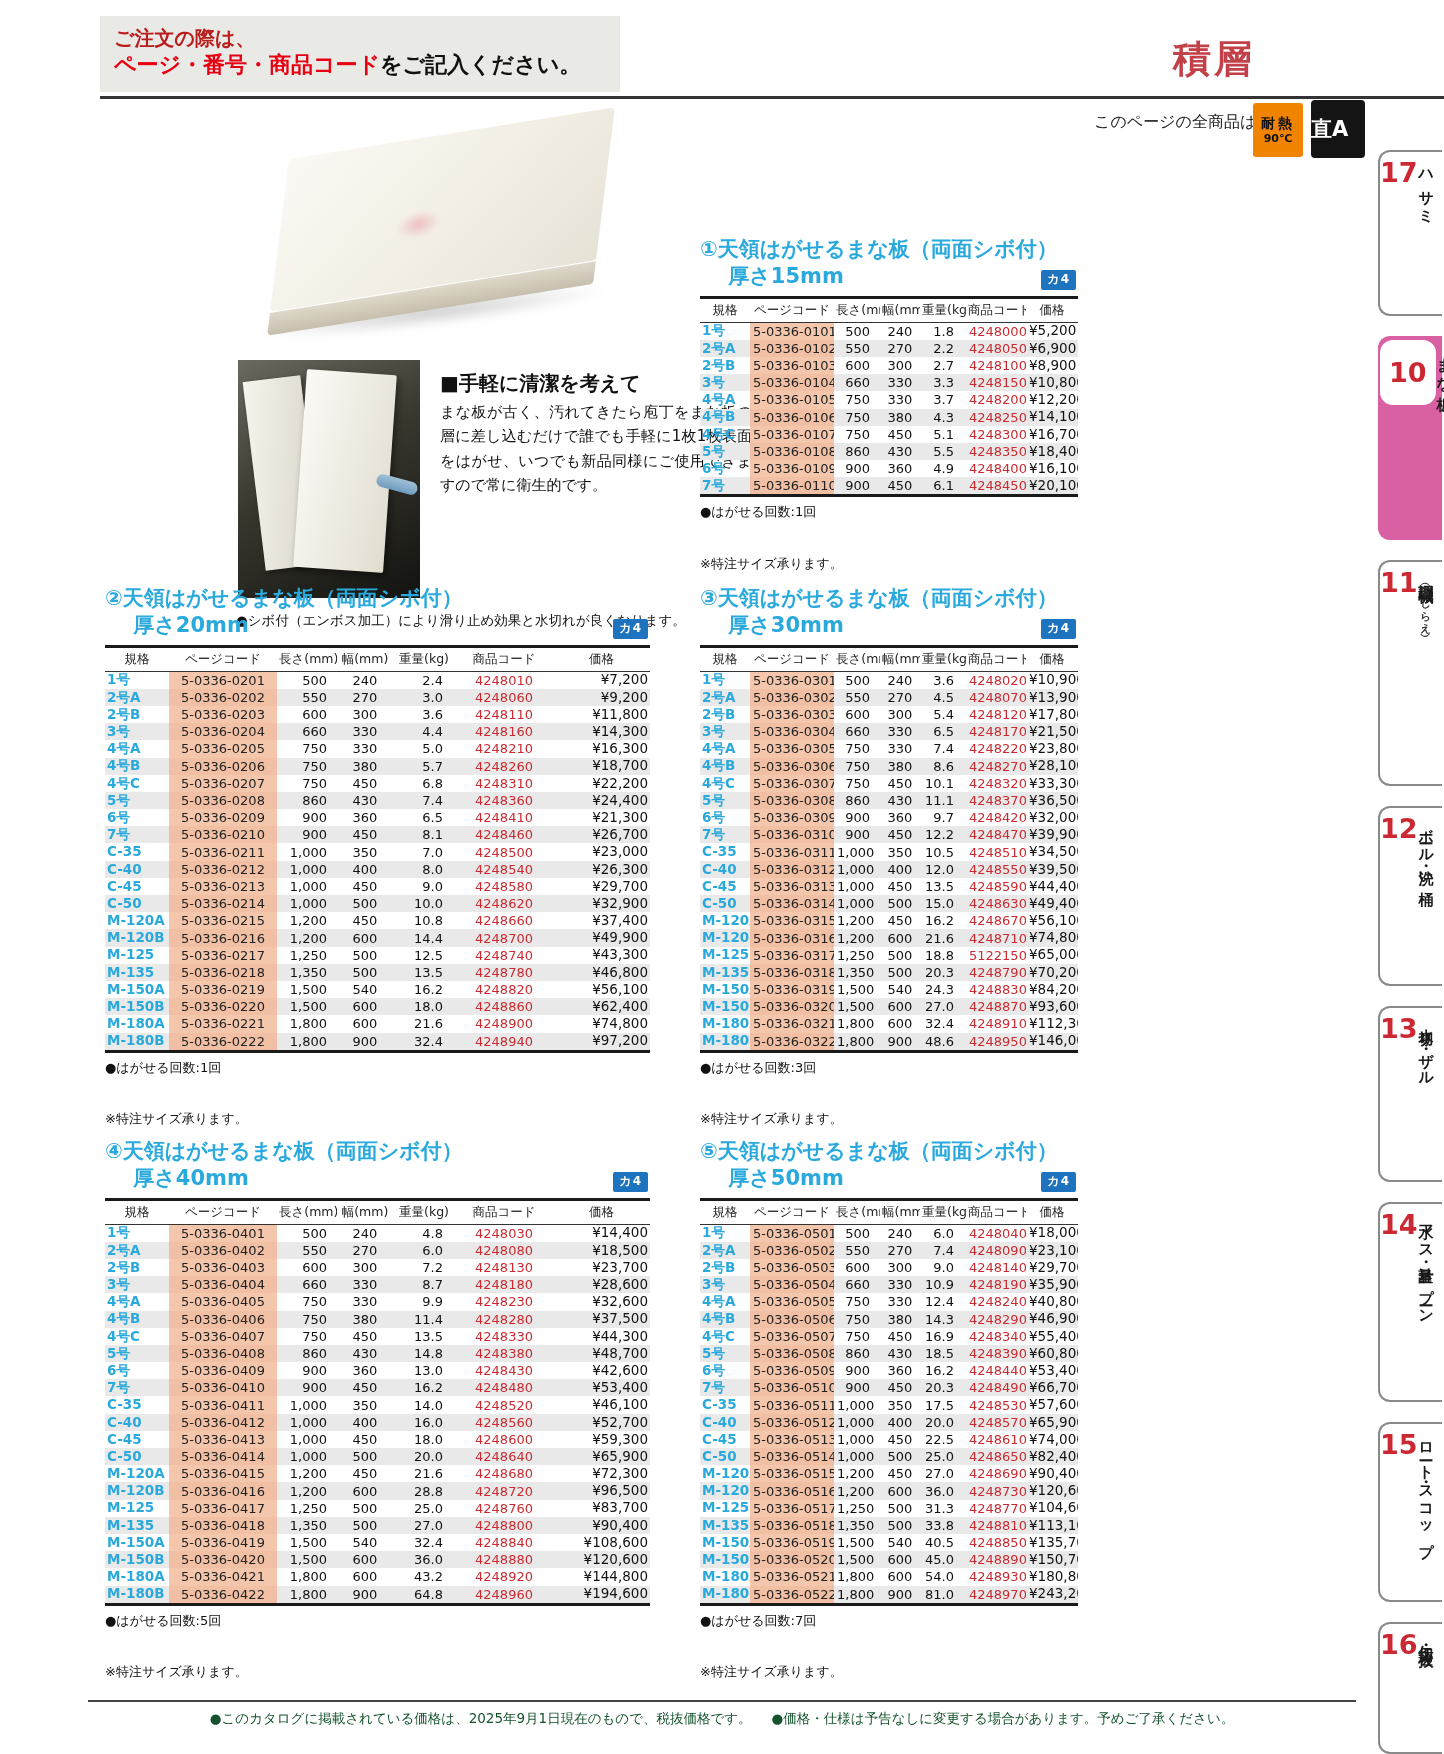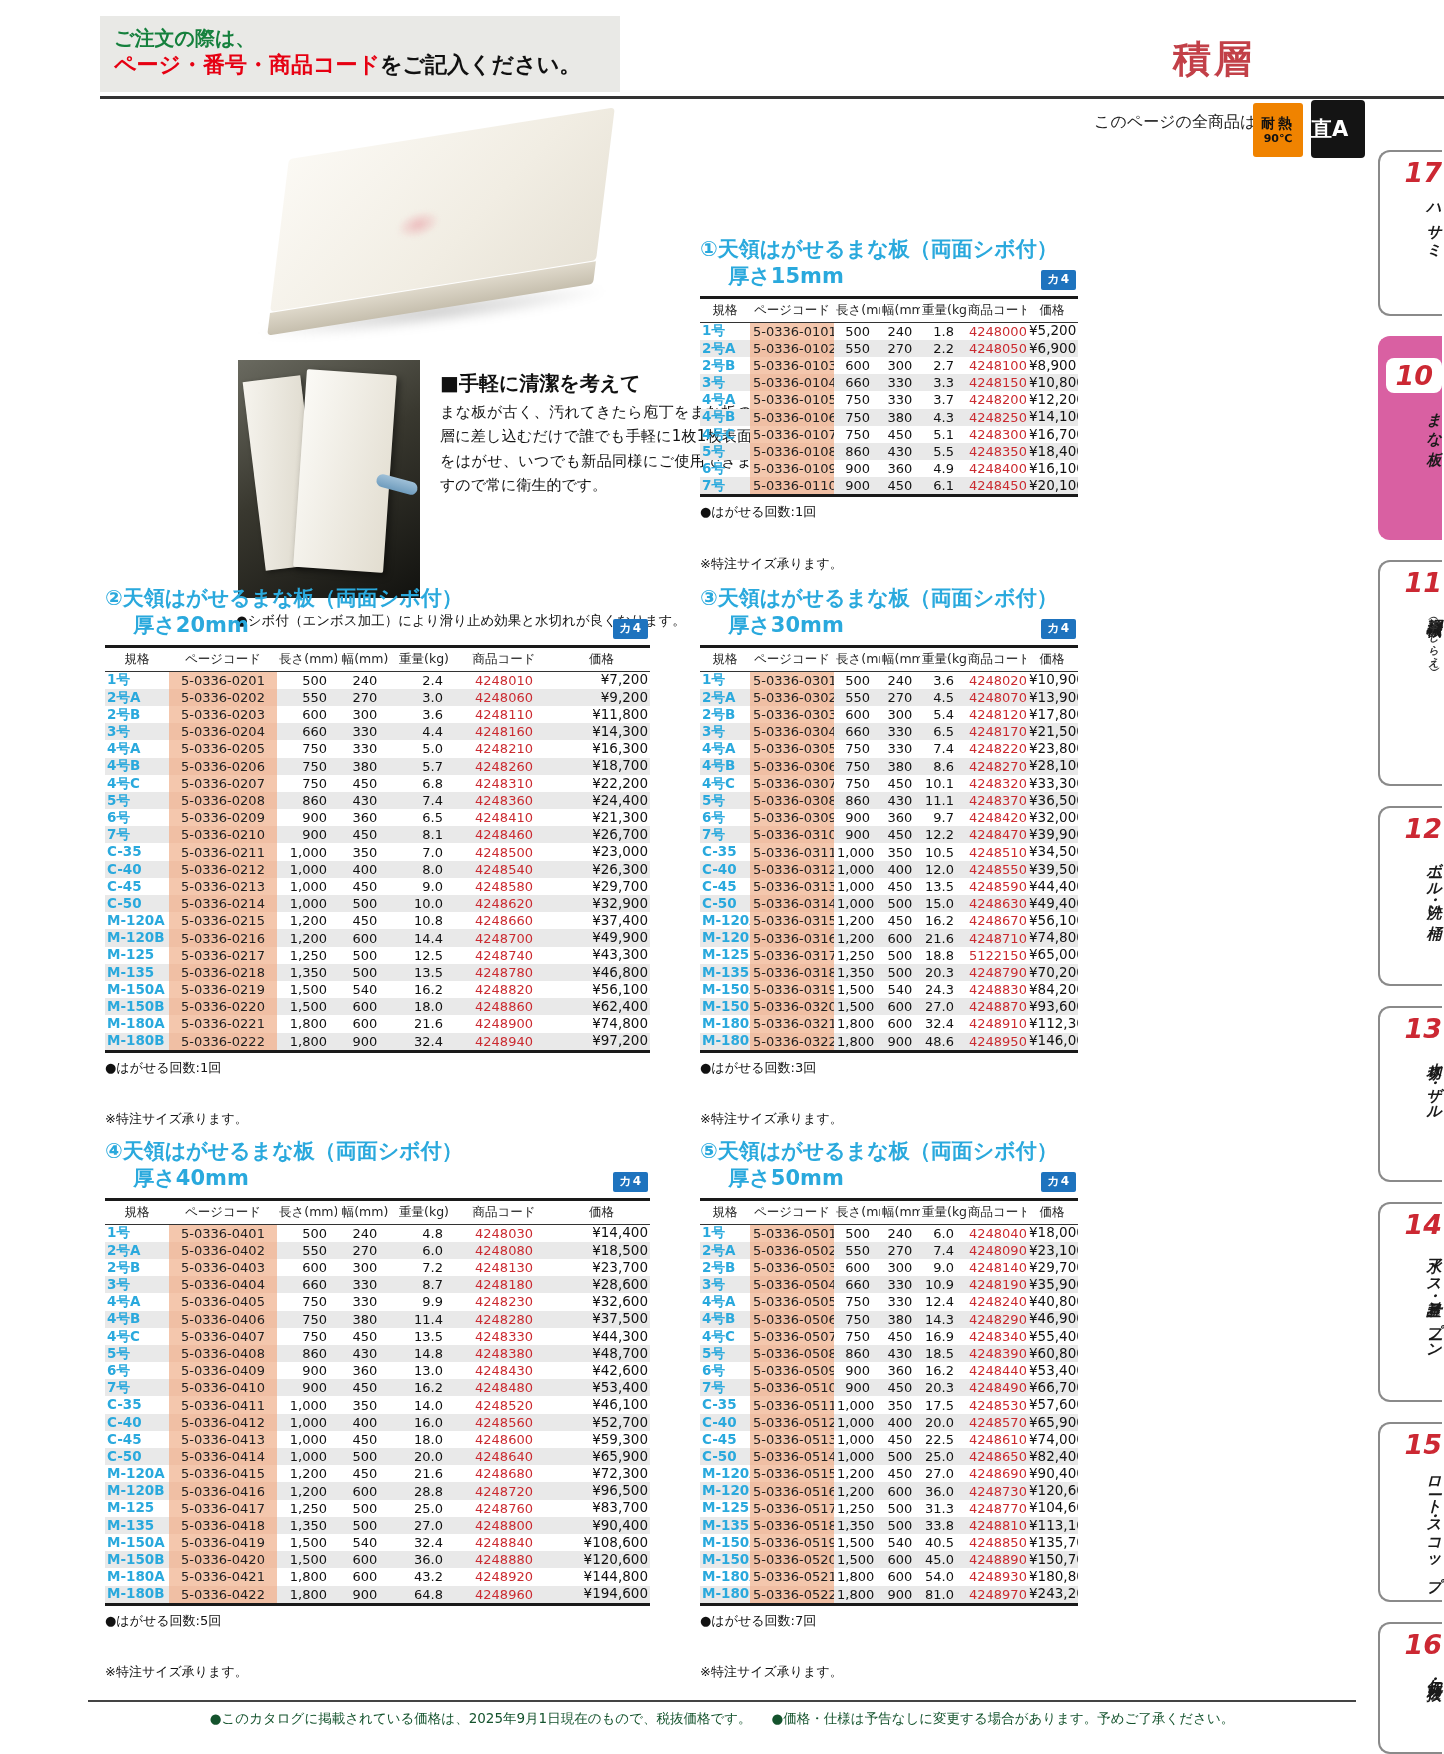--- a/index.html
+++ b/index.html
@@ -1,21 +1,21 @@
 <!DOCTYPE html>
 <html><head>
 <meta charset="utf-8">
 <style>
   html,body{margin:0;padding:0;background:#fff;}
   #canvas{position:relative;width:1444px;height:1754px;background:#fff;overflow:hidden;
           font-family:"DejaVu Sans","Liberation Sans",sans-serif;color:#111;}
   
   .order-box{position:absolute;left:100px;top:16px;width:520px;height:76px;background:#e9e9e6;
              padding:9px 14px;box-sizing:border-box;}
-  .order-box .l1{font-size:20px;font-weight:bold;color:#15803d;line-height:1.3;}
+  .order-box .l1{font-size:20px;font-weight:bold;color:#b91c1c;line-height:1.3;}
   .order-box .l2{font-size:22px;font-weight:bold;color:#111;line-height:1.3;white-space:nowrap;}
   .order-box .red{color:#e60012;}
   .header-rule{position:absolute;left:100px;top:96px;width:1344px;height:3px;background:#333;}
   .cat-title{position:absolute;left:1060px;top:40px;width:195px;text-align:right;
              font-size:38px;font-weight:bold;color:#c24048;letter-spacing:3px;line-height:1;}
   .pagenum-box{position:absolute;left:1264px;top:16px;width:180px;height:76px;background:#c9545c;
                display:flex;align-items:center;justify-content:center;}
   .pagenum-box span{font-size:52px;font-weight:bold;color:#fff;letter-spacing:2px;}
   .all-products{position:absolute;left:1094px;top:112px;font-size:16px;color:#222;}
   .badge-heat{position:absolute;left:1253px;top:103px;width:50px;height:54px;background:#f08300;
@@ -71,27 +71,27 @@
   table.grid td.c2{text-align:right;padding-right:10px;}
   table.grid td.c3{text-align:center;}
   table.grid td.c4{text-align:right;padding-right:12px;}
   table.grid td.c5{color:#cb2a30;text-align:center;}
   table.grid td.c6{text-align:right;padding-right:2px;font-size:13.5px;}
   .tnote{font-size:13px;color:#111;line-height:1.5;margin-top:32px;}
   .tnote.first{margin-top:5px;}
   
   #sidebar{position:absolute;left:1378px;top:0;width:66px;height:1754px;}
   .tab{position:absolute;left:0;width:64px;background:#fff;border:2px solid #8a8a8a;border-right:none;
-       border-radius:12px 0 0 12px;display:flex;flex-direction:column;align-items:flex-end;box-sizing:border-box;font-style:italic;}
+       border-radius:12px 0 0 12px;display:flex;flex-direction:row;align-items:flex-start;box-sizing:border-box;}
   .tab-num{font-size:27px;font-weight:bold;color:#cc2833;margin-top:7px;line-height:1;}
   .tab-label{writing-mode:vertical-rl;text-orientation:upright;font-size:15px;font-weight:bold;
              color:#1a1a1a;margin-top:9px;letter-spacing:2px;line-height:1.1;}
   .tab-label .subl{font-size:10.5px;letter-spacing:0;color:#333;}
   .tab.active{background:#d960a2;border-color:#d960a2;}
-  .tab.active .tab-num{background:#fff;border-radius:8px;padding:4px 9px;margin-top:20px;}
+  .tab.active .tab-num{background:#fff;border-radius:13px;padding:19px 9px;margin-top:2px;}
   
   .footer-rule{position:absolute;left:88px;top:1700px;width:1268px;height:2px;background:#444;}
   .footer-text{position:absolute;left:88px;top:1710px;width:1268px;text-align:center;font-size:13.5px;color:#14532d;}
   .footer-text span{margin:0 10px;}
 </style>
 </head>
 <body>
 
 <div id="canvas">
 

